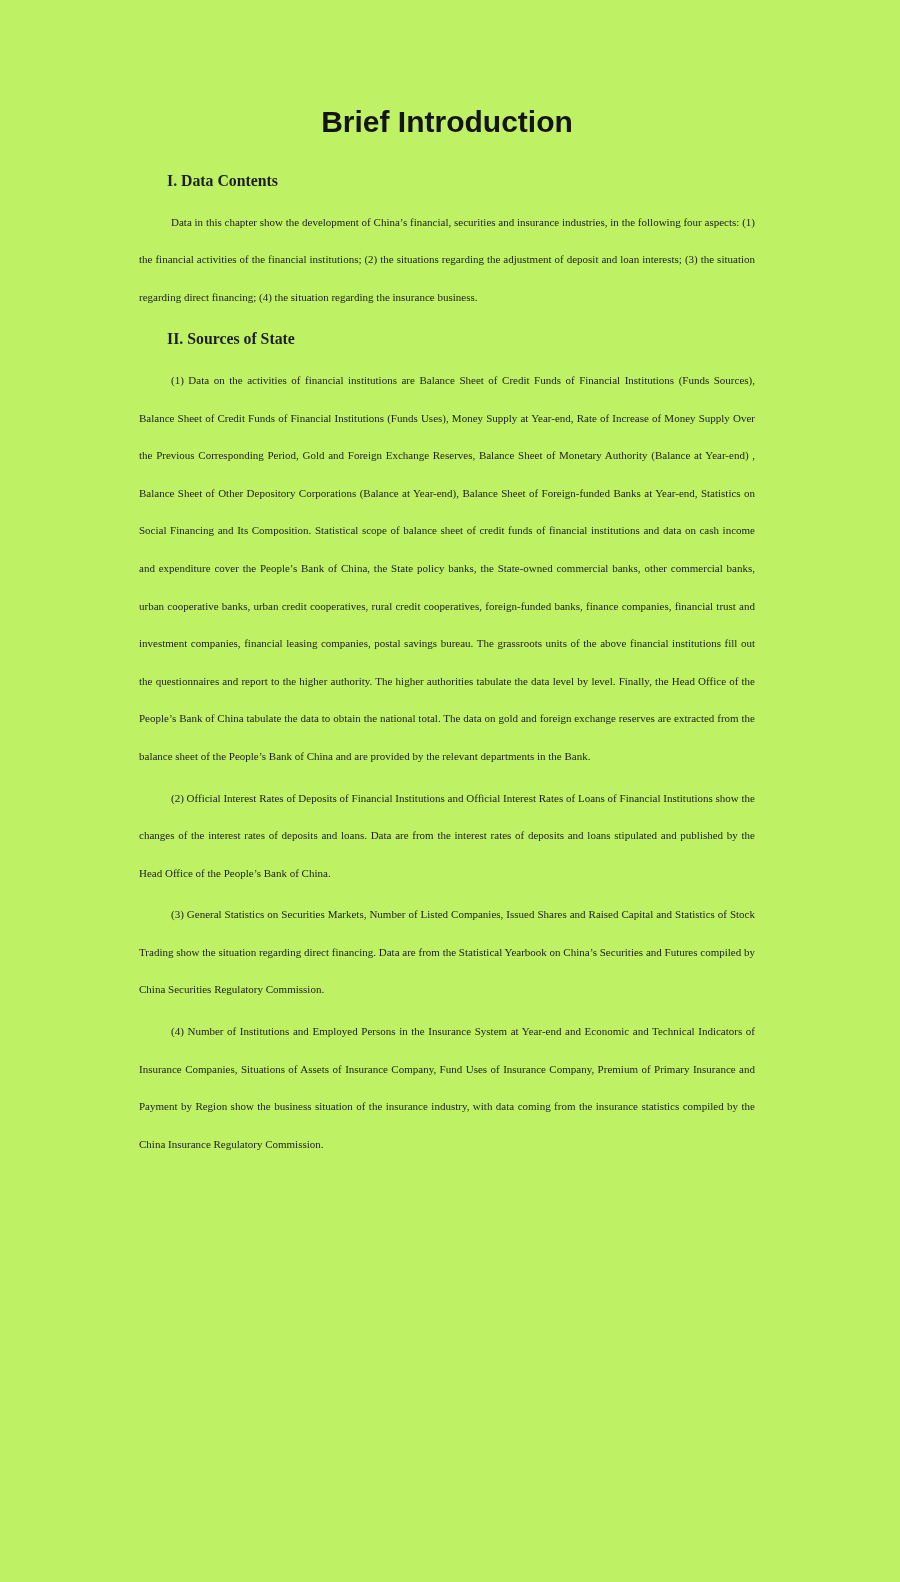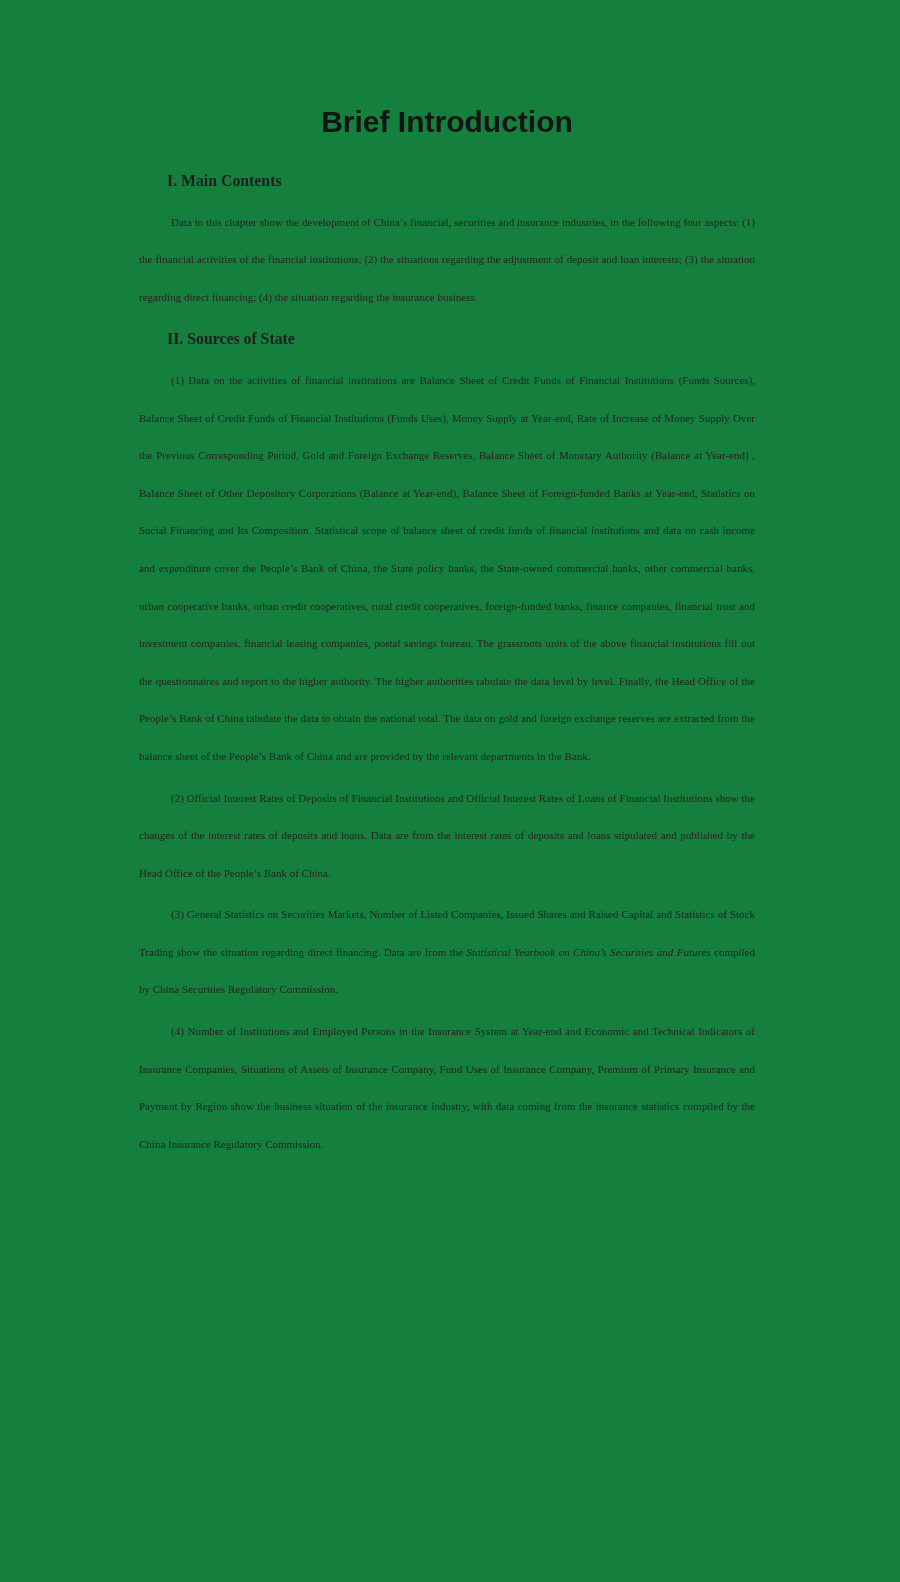--- a/index.html
+++ b/index.html
@@ -4,21 +4,21 @@
 <style>
   html, body {
     margin: 0;
     padding: 0;
     background: #ffffff;
   }
   .page {
     position: relative;
     width: 900px;
     height: 1582px;
-    background: #15803d;
+    background: #bef264;
     box-sizing: border-box;
     padding: 105px 141px 0 135px;
     overflow: hidden;
   }
   .doc-title {
     font-family: "Liberation Sans", "DejaVu Sans", sans-serif;
     font-weight: bold;
     font-size: 30px;
     line-height: 34px;
     text-align: center;
@@ -40,31 +40,30 @@
   .doc-para {
     font-family: "Liberation Serif", "DejaVu Serif", serif;
     font-size: 11px;
     line-height: 37.6px;
     color: #222222;
     margin: 4px;
     text-align: justify;
     text-indent: 32px;
   }
   .book-title {
-    font-style: italic;
   }
 </style>
 </head>
 <body>
 
 <div class="page">
 
   <h1 class="doc-title">Brief Introduction</h1>
 
-  <h2 class="doc-heading first">I. Main Contents</h2>
+  <h2 class="doc-heading first">I. Data Contents</h2>
 
   <p class="doc-para">Data in this chapter show the development of China’s financial, securities and insurance industries, in the following four aspects: (1) the financial activities of the financial institutions; (2) the situations regarding the adjustment of deposit and loan interests; (3) the situation regarding direct financing; (4) the situation regarding the insurance business.</p>
 
   <h2 class="doc-heading">II. Sources of State</h2>
 
   <p class="doc-para">(1) Data on the activities of financial institutions are Balance Sheet of Credit Funds of Financial Institutions (Funds Sources), Balance Sheet of Credit Funds of Financial Institutions (Funds Uses), Money Supply at Year-end, Rate of Increase of Money Supply Over the Previous Corresponding Period, Gold and Foreign Exchange Reserves, Balance Sheet of Monetary Authority (Balance at Year-end)&nbsp;, Balance Sheet of Other Depository Corporations (Balance at Year-end), Balance Sheet of Foreign-funded Banks at Year-end, Statistics on Social Financing and Its Composition. Statistical scope of balance sheet of credit funds of financial institutions and data on cash income and expenditure cover the People’s Bank of China, the State policy banks, the State-owned commercial banks, other commercial banks, urban cooperative banks, urban credit cooperatives, rural credit cooperatives, foreign-funded banks, finance companies, financial trust and investment companies, financial leasing companies, postal savings bureau. The grassroots units of the above financial institutions fill out the questionnaires and report to the higher authority. The higher authorities tabulate the data level by level. Finally, the Head Office of the People’s Bank of China tabulate the data to obtain the national total. The data on gold and foreign exchange reserves are extracted from the balance sheet of the People’s Bank of China and are provided by the relevant departments in the Bank.</p>
 
   <p class="doc-para">(2) Official Interest Rates of Deposits of Financial Institutions and Official Interest Rates of Loans of Financial Institutions show the changes of the interest rates of deposits and loans. Data are from the interest rates of deposits and loans stipulated and published by the Head Office of the People’s Bank of China.</p>
 
   <p class="doc-para"><span>(3) General Statistics on Securities Markets, Number of Listed Companies, Issued Shares and Raised Capital and Statistics of Stock Trading show the situation regarding direct financing. Data are from the </span><span class="book-title">Statistical Yearbook on China’s Securities and Futures</span><span> compiled by China Securities Regulatory Commission.</span></p>

